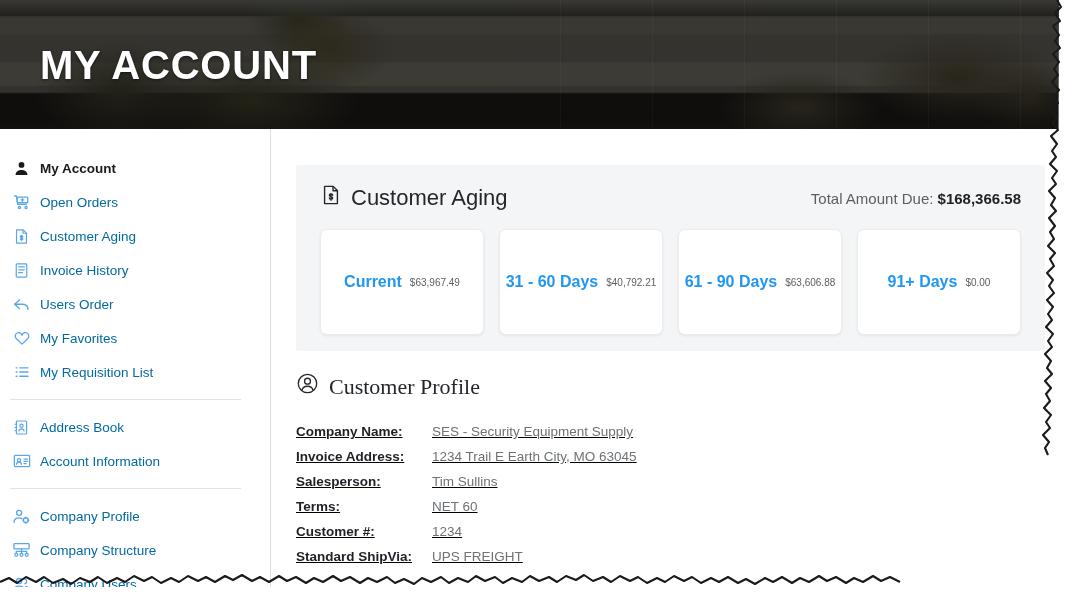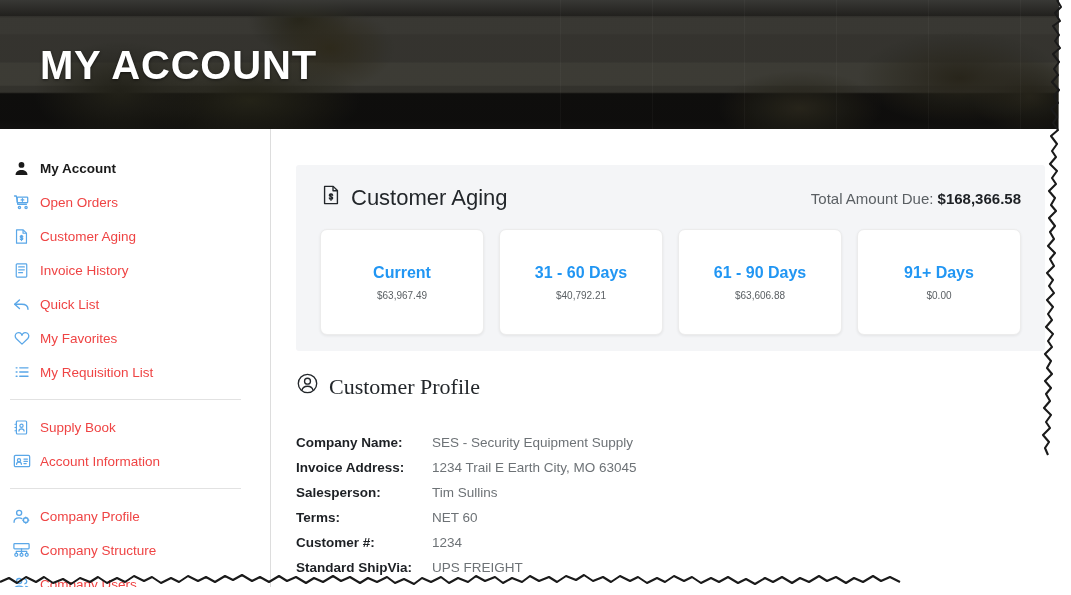--- a/index.html
+++ b/index.html
@@ -99,21 +99,21 @@
     height: 466px;
     background: #ffffff;
     border-right: 1px solid #dddddd;
     padding: 22px 0 0 0;
   }
   .nav-item {
     display: flex;
     align-items: center;
     height: 34px;
     padding-left: 12px;
-    color: #ef4444;
+    color: #0369a1;
     font-size: 13.5px;
     cursor: pointer;
     white-space: nowrap;
   }
   .nav-item.active { color: #1a1a1a; font-weight: bold; }
   .nav-ico {
     width: 19px; height: 19px;
     margin-right: 9px;
     flex: 0 0 19px;
     display: flex; align-items: center; justify-content: center;
@@ -173,21 +173,21 @@
     margin-top: 16px;
   }
   .aging-card {
     flex: 1 1 0;
     height: 106px;
     background: #ffffff;
     border: 1px solid #ececec;
     border-radius: 7px;
     box-shadow: 0 1px 3px rgba(0,0,0,0.07);
     display: flex;
-    flex-direction: column;
+    flex-direction: row;
     align-items: center;
     justify-content: center;
     gap: 8px;
   }
   .aging-card .bucket {
     color: #2196f3;
     font-size: 16px;
     font-weight: bold;
   }
   .aging-card .amount {
@@ -203,21 +203,21 @@
     width: 749px;
   }
   .profile-title {
     display: flex;
     align-items: center;
     gap: 10px;
     font-size: 22px;
     color: #23272b;
     font-family: Liberation Serif, serif;
   }
-  .profile-rows { margin-top: 34px; }
+  .profile-rows { margin-top: 23px; text-decoration: underline; }
   .profile-row {
     display: flex;
     height: 25px;
     align-items: flex-start;
     font-size: 13.5px;
   }
   .profile-label {
     width: 136px;
     flex: 0 0 136px;
     color: #1d2024;
@@ -291,21 +291,21 @@
       <span>Invoice History</span>
     </div>
 
     <div class="nav-item">
       <span class="nav-ico">
         <svg width="19" height="19" viewBox="0 0 24 24" fill="none" stroke="#5aa7e8" stroke-width="1.8" stroke-linecap="round" stroke-linejoin="round">
           <path d="M9.4 6.2 3.4 11.6l6 5.4"></path>
           <path d="M3.8 11.6h8.4c5 0 8 2.6 8 6.4"></path>
         </svg>
       </span>
-      <span>Quick List</span>
+      <span>Users Order</span>
     </div>
 
     <div class="nav-item">
       <span class="nav-ico">
         <svg width="18" height="18" viewBox="0 0 24 24" fill="none" stroke="#5aa7e8" stroke-width="1.7" stroke-linejoin="round">
           <path d="M12 20.2 4.2 12.6a4.6 4.6 0 1 1 7.8-4.2 4.6 4.6 0 1 1 7.8 4.2z"></path>
         </svg>
       </span>
       <span>My Favorites</span>
     </div>
@@ -324,21 +324,21 @@
 
     <div class="nav-item">
       <span class="nav-ico">
         <svg width="17" height="17" viewBox="0 0 24 24" fill="none" stroke="#5aa7e8" stroke-width="1.7" stroke-linecap="round" stroke-linejoin="round">
           <rect x="4.8" y="2.8" width="14.4" height="18.4" rx="1.4"></rect>
           <circle cx="12" cy="9.6" r="2.3"></circle>
           <path d="M8.4 17c0-2 1.7-3.1 3.6-3.1s3.6 1.1 3.6 3.1"></path>
           <path d="M2.8 7.4h2M2.8 12h2M2.8 16.6h2"></path>
         </svg>
       </span>
-      <span>Supply Book</span>
+      <span>Address Book</span>
     </div>
 
     <div class="nav-item">
       <span class="nav-ico">
         <svg width="18" height="18" viewBox="0 0 24 24" fill="none" stroke="#5aa7e8" stroke-width="1.7" stroke-linecap="round" stroke-linejoin="round">
           <rect x="1.8" y="4.6" width="20.4" height="15" rx="1.6"></rect>
           <circle cx="8" cy="11" r="2.1"></circle>
           <path d="M4.8 16.4c0-1.8 1.5-2.8 3.2-2.8s3.2 1 3.2 2.8"></path>
           <path d="M14.6 9.4h4.6M14.6 12.4h4.6M14.6 15.4h3"></path>
         </svg>

